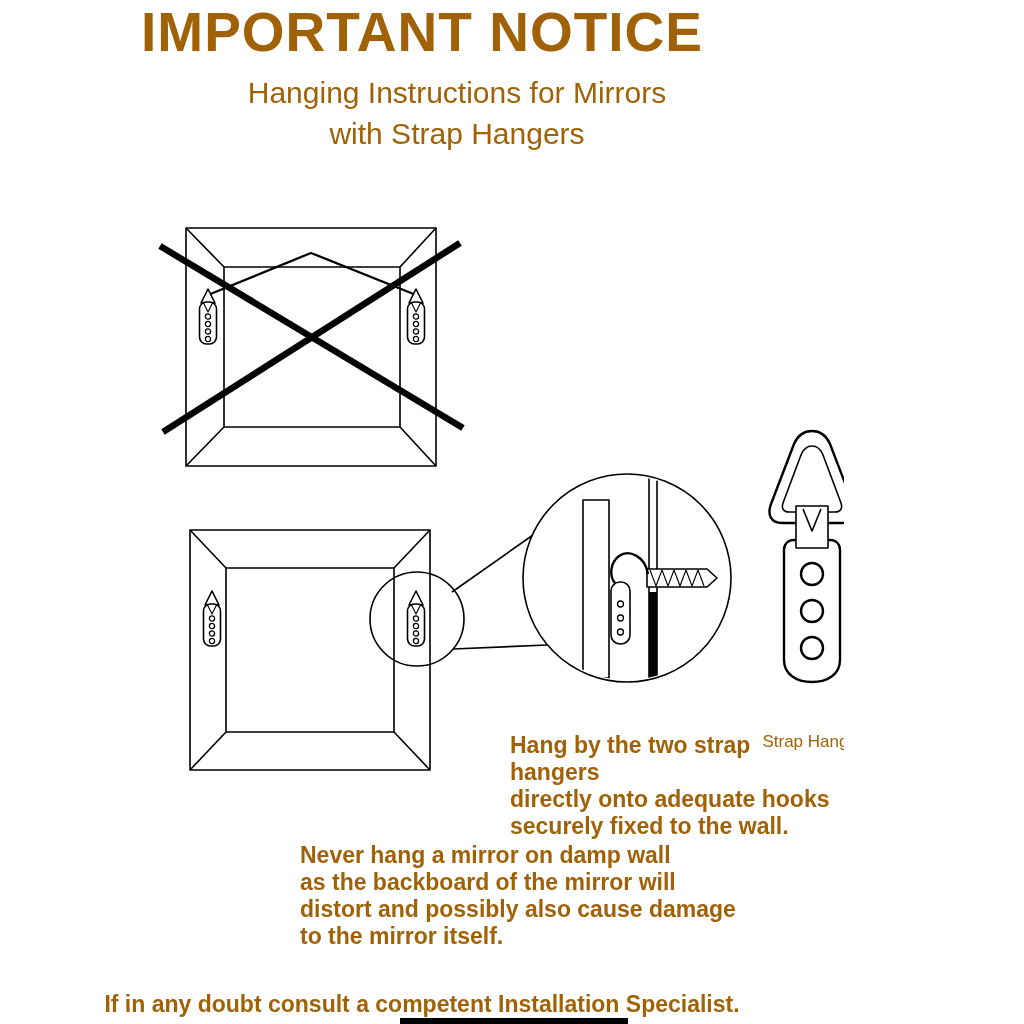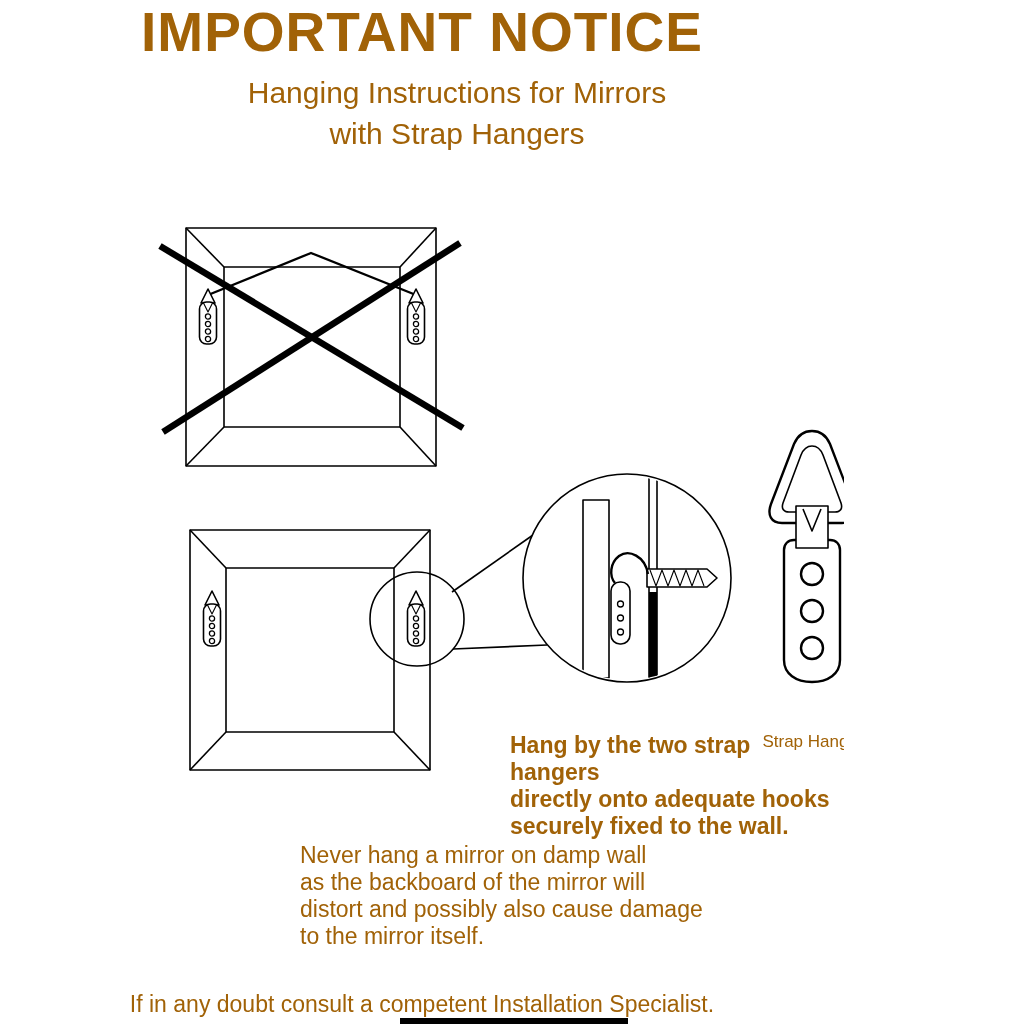--- a/index.html
+++ b/index.html
@@ -29,23 +29,23 @@
     text-align: center;
     font-size: 30px;
     font-weight: 400;
     line-height: 41px;
     white-space: pre-line;
     margin-left: 35px;
   }
   .note { position: absolute; white-space: pre-line; }
   .note-do-not   { left: 510px; top: 298px; font-size: 25px; line-height: 32px; font-weight: 400; }
   .note-hang-by  { left: 510px; top: 732px; font-size: 23px; line-height: 27px; font-weight: 700; }
-  .note-damp     { left: 300px; top: 842px; font-size: 23px; line-height: 27px; font-weight: 400; }
+  .note-damp     { left: 300px; top: 842px; font-size: 23px; line-height: 27px; font-weight: 700; }
   .note-doubt    { left: 0; top: 991px; width: 100%; text-align: center;
-                   font-size: 23px; font-weight: 400; white-space: normal; }
+                   font-size: 23px; font-weight: 700; white-space: normal; }
   .strap-label   { position: absolute; left: 752px; top: 732px; width: 122px;
                    text-align: center; font-size: 17px; }
   .bottom-bar    { position: absolute; left: 400px; top: 1018px; width: 228px; height: 6px;
                    background: #000000; }
   svg.diagram { position: absolute; left: 0; top: 0; }
   .diagram * { stroke: #000000; fill: none; stroke-width: 1.6; stroke-linejoin: round; }
   .diagram .white { fill: #ffffff; }
   .diagram .solid { fill: #000000; stroke: none; }
   .diagram .xline { stroke-width: 6.5; }
   .diagram .mid   { stroke-width: 2.4; }

